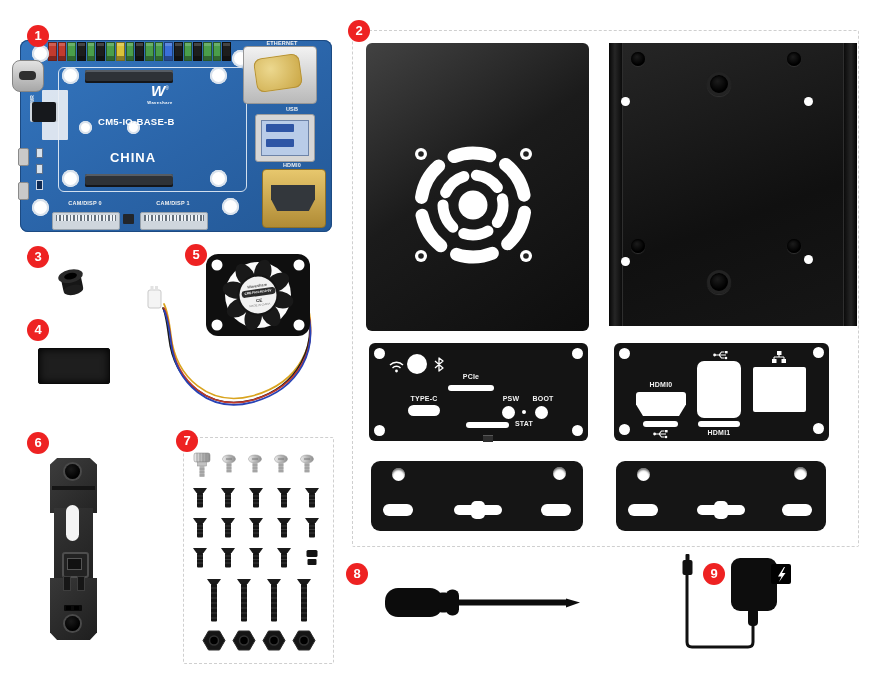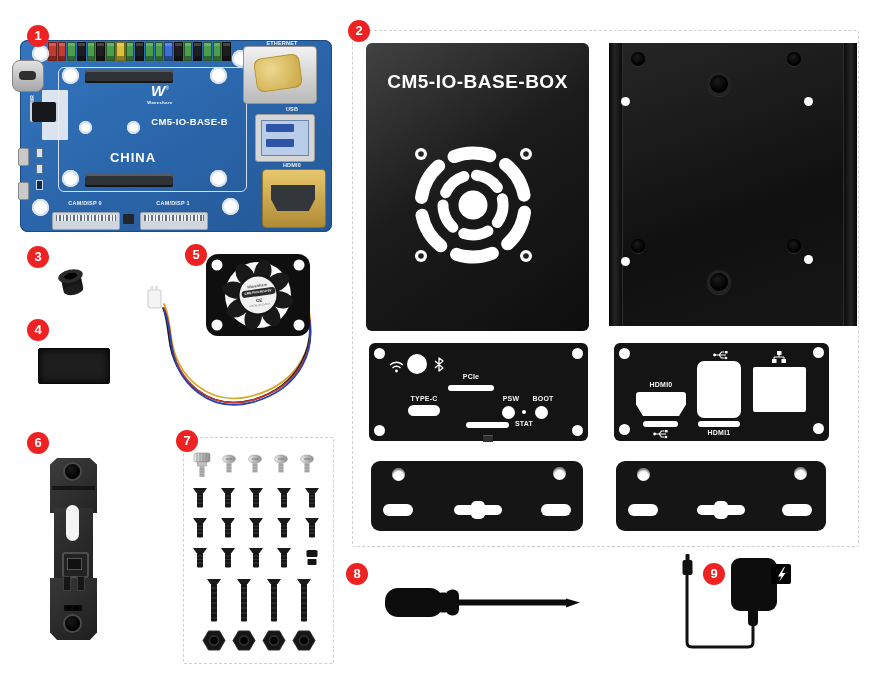--- a/index.html
+++ b/index.html
@@ -79,21 +79,21 @@
     <div class="ring" style="left:58.5px;top:80.5px;width:13px;height:13px;"></div>
     <div class="ring" style="left:106.5px;top:80.5px;width:13px;height:13px;"></div>
 
     <div class="abs" style="left:22px;top:50px;width:26px;height:50px;background:#e9eef4;opacity:.92;border-radius:1px;"></div>
 
     <div class="abs" style="left:118px;top:42px;width:44px;height:28px;text-align:center;color:#fff;">
       <span style="font:italic 800 15px/14px 'Liberation Sans',sans-serif;">W</span><sup style="font-size:5px;">®</sup>
       <div style="font-size:4px;letter-spacing:.5px;font-weight:700;">Waveshare</div>
     </div>
 
-    <div class="blab" style="left:78px;top:76px;width:130px;text-align:right;font-size:9.5px;letter-spacing:.3px;">CM5-IO-BASE-B</div>
+    <div class="blab" style="left:78px;top:76px;width:130px;text-align:left;font-size:9.5px;letter-spacing:.3px;">CM5-IO-BASE-B</div>
 
     <div class="blab" style="left:88px;top:110px;width:50px;text-align:center;font-size:13px;font-weight:800;letter-spacing:1px;">CHINA</div>
 
     <div class="abs" style="left:-8px;top:20px;width:30px;height:30px;background:linear-gradient(#e2e2e2,#a7a7a7);border:1px solid #858585;border-radius:8px;">
       <div class="abs" style="left:6px;top:10px;width:17px;height:9px;background:#2f2f2f;border-radius:4px;"></div>
     </div>
     <div class="plab" style="left:6px;top:58px;font-size:5px;transform:rotate(-90deg);">PWR</div>
     <div class="abs" style="left:12px;top:62px;width:24px;height:20px;background:#16181c;border-radius:2px;box-shadow:-2px 0 0 #cfd6de,2px 0 0 #cfd6de;"></div>
     <div class="abs" style="left:-2px;top:108px;width:9px;height:16px;background:#c9c9c9;border:1px solid #8a8a8a;border-radius:2px;"></div>
     <div class="abs" style="left:-2px;top:142px;width:9px;height:16px;background:#c9c9c9;border:1px solid #8a8a8a;border-radius:2px;"></div>
@@ -126,21 +126,20 @@
       </div>
     <div class="abs" style="left:103px;top:174px;width:11px;height:10px;background:#22262b;border-radius:1px;"></div>
   </div>
 
   <div class="badge" style="left:348px;top:20px;">
     <span>2</span>
   </div>
   <div class="dashbox" style="left:352px;top:30px;width:505px;height:515px;">
 
     <div class="case-part" style="left:13px;top:12px;width:223px;height:288px;background:linear-gradient(145deg,#424242,#1b1b1b 45%,#0e0e0e);border-radius:6px;">
-      <div style="position:absolute;left:0;top:28px;width:223px;text-align:center;color:#fff;font-size:19px;font-weight:800;letter-spacing:.5px;">CM5-IO-BASE-BOX</div>
       <svg class="abs" style="left:32px;top:85px;" width="150" height="150" viewBox="0 0 150 150">
         <circle cx="75" cy="77" r="14.5" fill="#fff"></circle>
         <circle cx="75" cy="77" r="30" fill="none" stroke="#fff" stroke-width="11" stroke-linecap="round" stroke-dasharray="25 12.7" transform="rotate(-12 75 77)"></circle>
         <circle cx="75" cy="77" r="52" fill="none" stroke="#fff" stroke-width="13" stroke-linecap="round" stroke-dasharray="36.5 18" transform="rotate(8 75 77)"></circle>
         <g>
           <circle cx="23" cy="26" r="6" fill="#fff"></circle>
             <circle cx="23" cy="26" r="2.8" fill="#222"></circle>
           <circle cx="128" cy="26" r="6" fill="#fff"></circle>
             <circle cx="128" cy="26" r="2.8" fill="#222"></circle>
           <circle cx="23" cy="128" r="6" fill="#fff"></circle>

